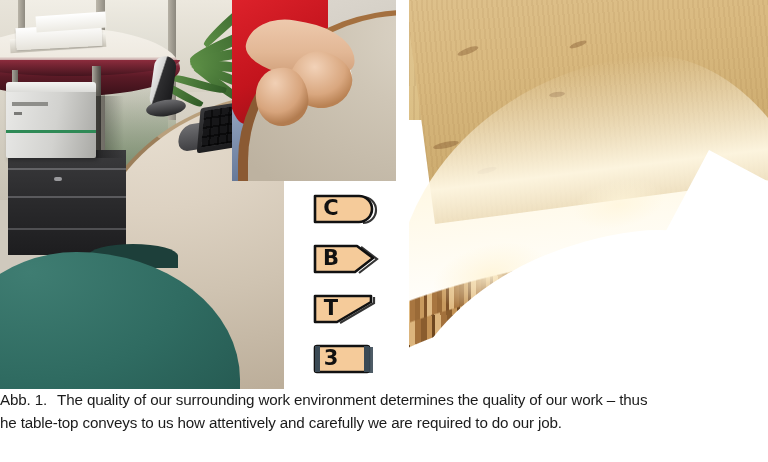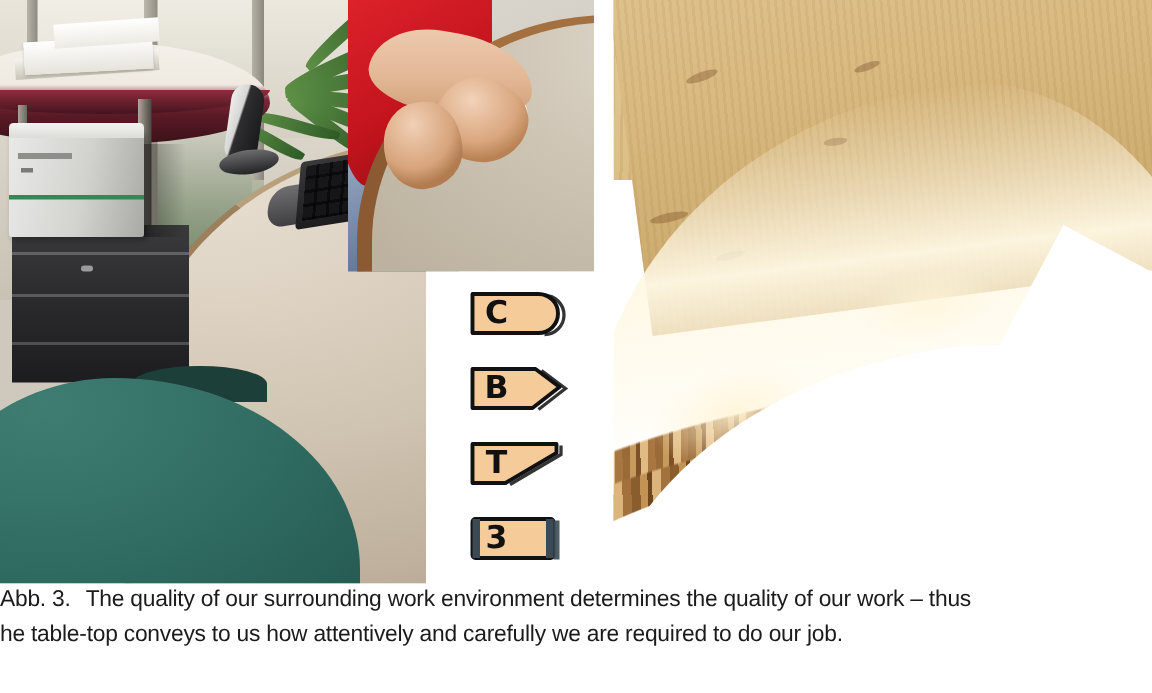--- a/index.html
+++ b/index.html
@@ -578,15 +578,15 @@
         <rect x="53" y="3" width="5" height="26" fill="#3b4a55"></rect>
         <rect x="58" y="4" width="4" height="26" fill="#3b4a55" opacity="0.9"></rect>
       </svg>
       <span class="profile-letter">3</span>
     </div>
 
   </div>
 </div>
 
 <div id="caption">
-  <div id="caption-line1"><span id="caption-label">Abb. 3.</span><span class="cap-gap"></span><span>The quality of our surrounding work environment determines the quality of our work – thus</span></div>
+  <div id="caption-line1"><span id="caption-label">Abb. 1.</span><span class="cap-gap"></span><span>The quality of our surrounding work environment determines the quality of our work – thus</span></div>
   <div id="caption-line2">he table-top conveys to us how attentively and carefully we are required to do our job.</div>
 </div>
 
 </body></html>

